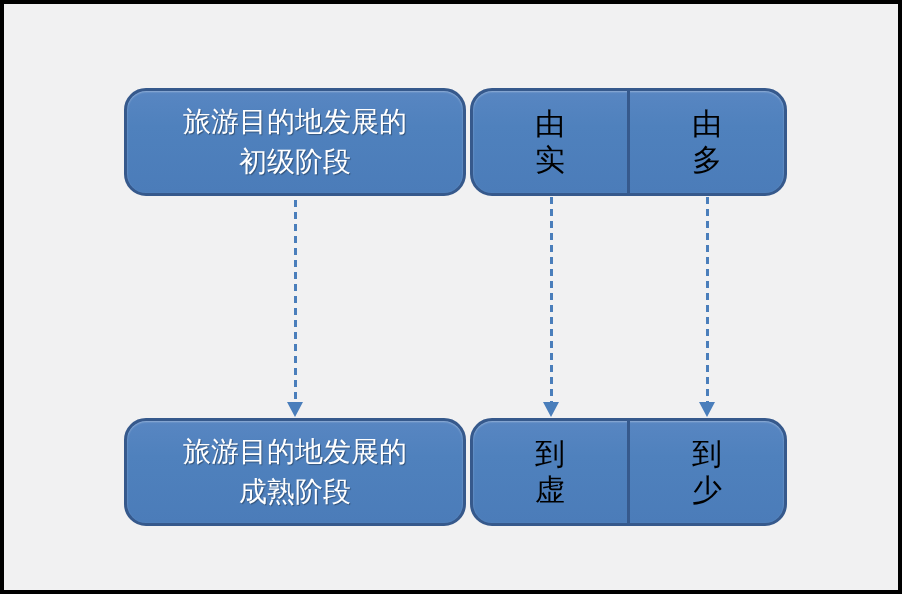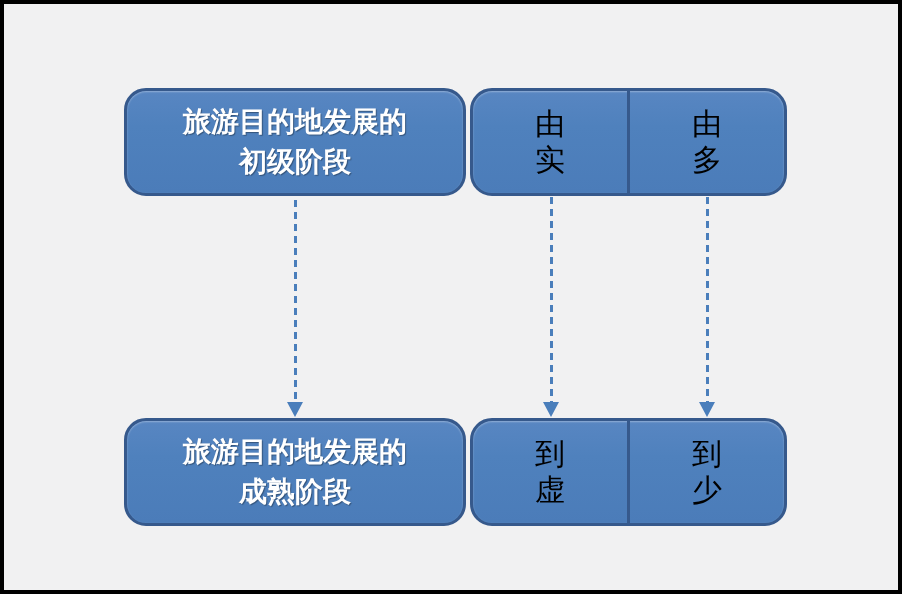--- a/index.html
+++ b/index.html
@@ -25,21 +25,20 @@
     background: linear-gradient(180deg, #5886c2 0%, #4f81bd 35%, #4b7cb9 100%);
     box-shadow: inset 0 1px 2px rgba(255,255,255,0.35);
   }
   .stage-box {
     left: 120px;
     width: 342px;
     height: 108px;
     display: flex;
     align-items: center;
     justify-content: center;
-    font-weight: bold;
   }
   .stage-box.top { top: 84px; }
   .stage-box.bottom { top: 414px; }
   .stage-text {
     color: #ffffff;
     font-size: 28px;
     line-height: 40px;
     text-align: center;
     white-space: pre-line;
     text-shadow: 1px 1px 1px rgba(0,0,0,0.35);

